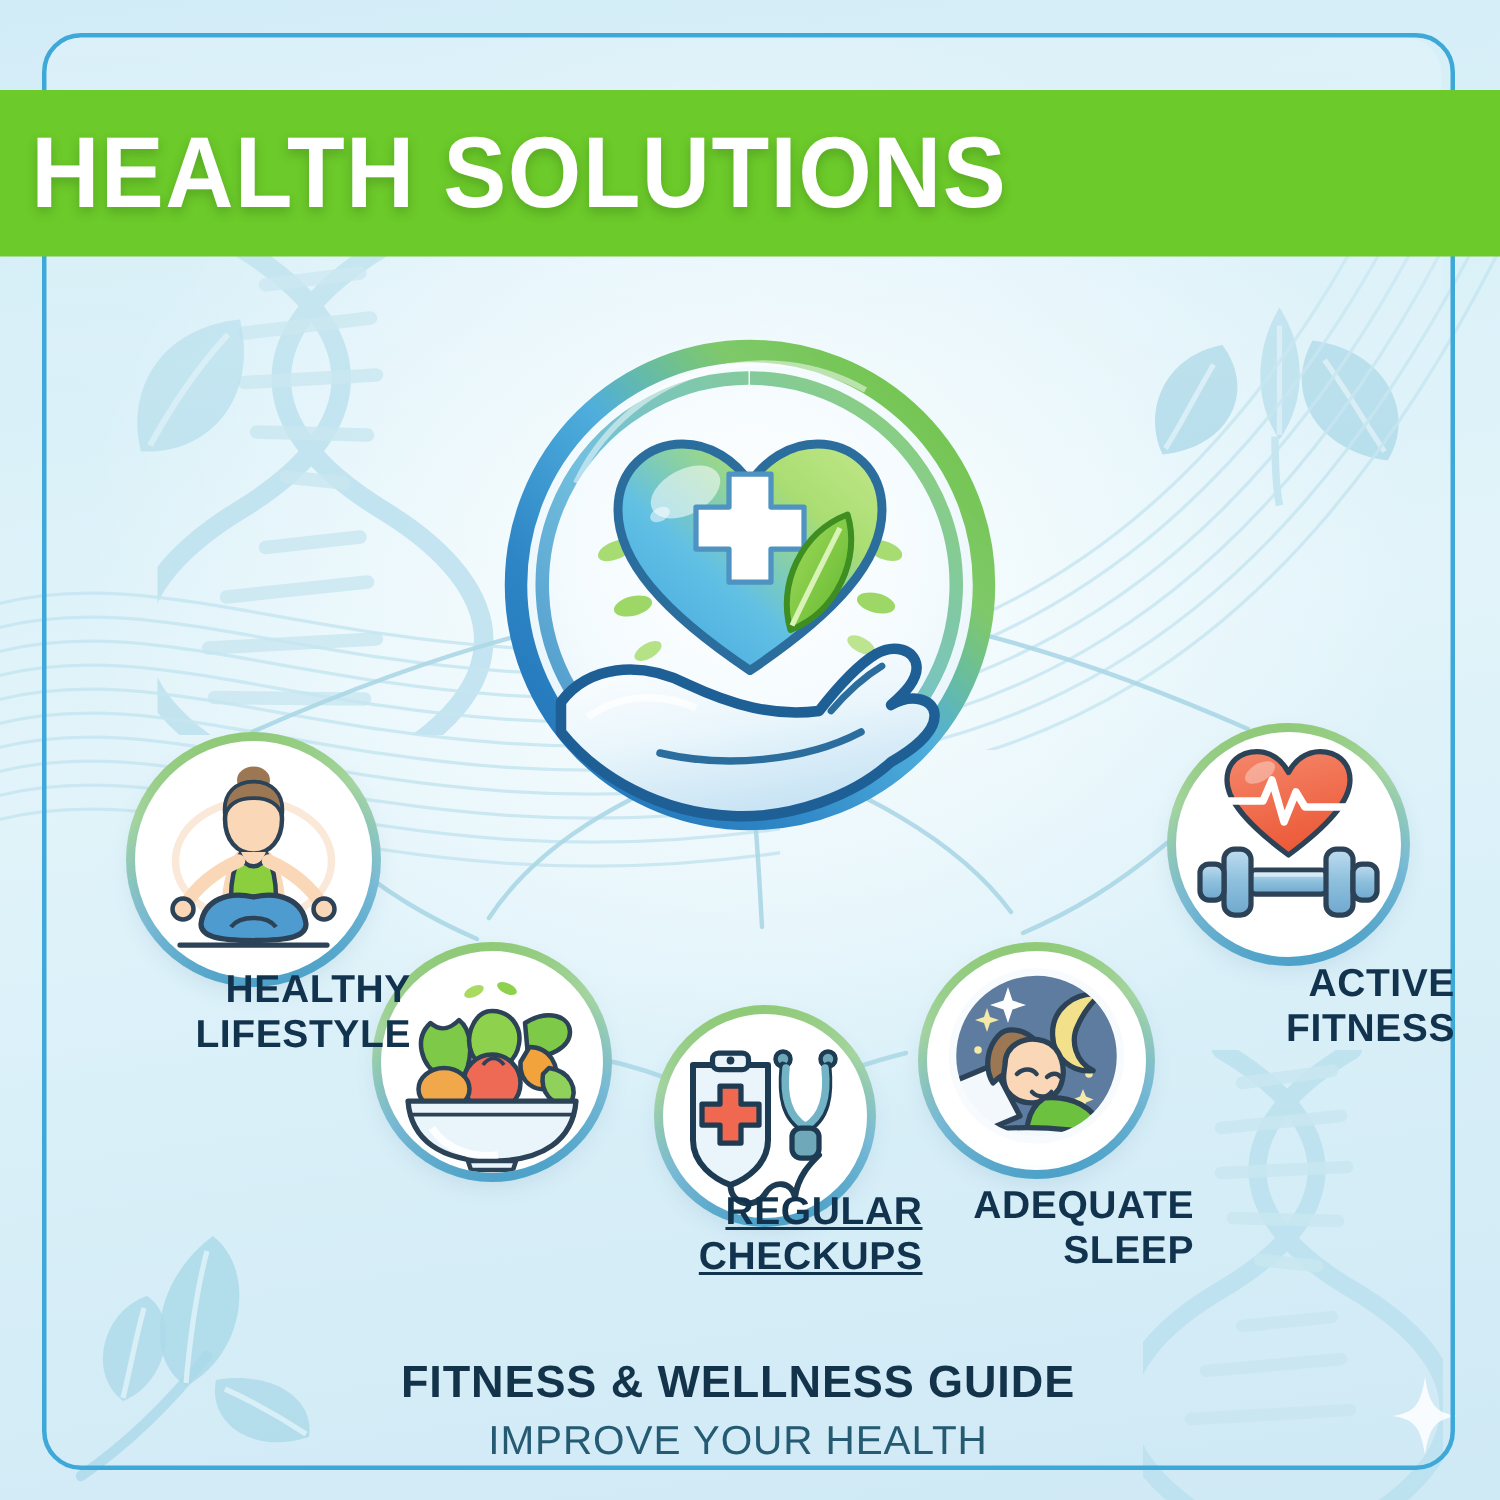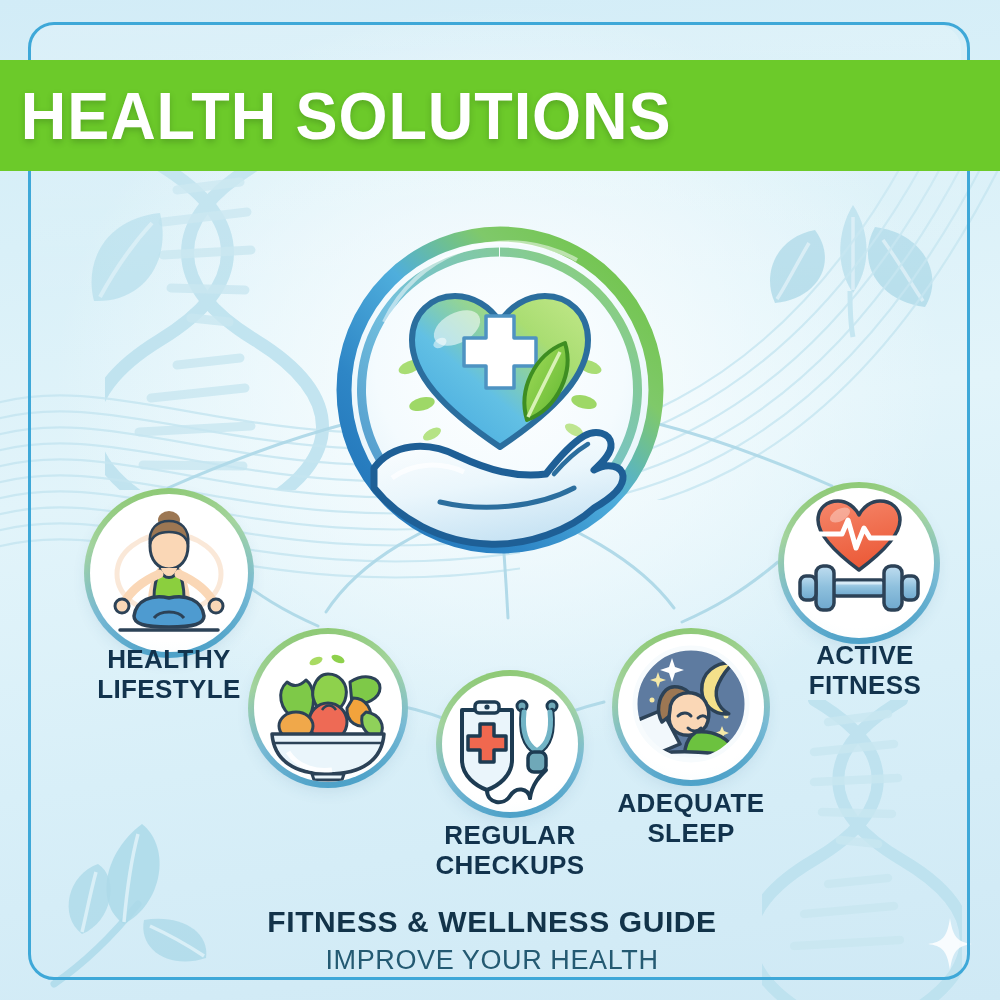--- a/index.html
+++ b/index.html
@@ -69,21 +69,21 @@
   }
   .node .ring{position:absolute;left:0;top:0;border-radius:50%;}
   .node .art{position:absolute;left:0;top:0;width:100%;height:100%;}
   .label{
     position:absolute;
     color:#12334d;
     font-weight:bold;
     font-size:26px;
     line-height:1.17;
     letter-spacing:.4px;
-    text-align:center;
+    text-align:right;
     white-space:pre-line;
     font-family:"Liberation Sans", sans-serif;
     z-index:6;
   }
 
   
   .footer{
     position:absolute;left:0;top:905px;width:984px;text-align:center;z-index:6;
   }
   .footer-main{
@@ -383,21 +383,21 @@
 
         <circle cx="80" cy="30" r="5" fill="#6FA8B8" stroke="#1D3B52" stroke-width="3"></circle>
         <circle cx="110" cy="30" r="5" fill="#6FA8B8" stroke="#1D3B52" stroke-width="3"></circle>
         <path d="M80 34 C 78 54, 80 70, 95 78 C 110 70, 112 54, 110 34" stroke="#1D3B52" stroke-width="4.5" fill="none" stroke-linecap="round"></path>
         <path d="M82 36 C 80 54, 83 68, 95 75 C 107 68, 110 54, 108 36" stroke="#72B4C6" stroke-width="5" fill="none" stroke-linecap="round"></path>
 
         <rect x="86" y="76" width="18" height="20" rx="6" fill="#6FA8B8" stroke="#1D3B52" stroke-width="3.5"></rect>
       </svg>
     </div>
   </div>
-  <div class="label" style="left:405px;top:820px;width:210px;">REGULAR
+  <div class="label" style="left:405px;top:792px;width:210px;text-decoration:underline;">REGULAR
 CHECKUPS</div>
 
   <div class="node" style="left:612px;top:628px;width:158px;height:158px;">
     <div class="ring" style="width:158px;height:158px;background:linear-gradient(170deg,#8BC96A 0%,#A9D9A0 32%,#7FC1DB 66%,#45A2CD 100%);"></div>
     <div class="bubble" style="left:6px;top:6px;width:146px;height:146px;background:radial-gradient(circle at 50% 40%,#ffffff 68%,#F3FAFC 100%);">
       <svg class="art" viewBox="0 0 146 146">
         <defs>
             <clipPath id="sleepClip">
               <circle cx="73" cy="70" r="56"></circle>
             </clipPath>

